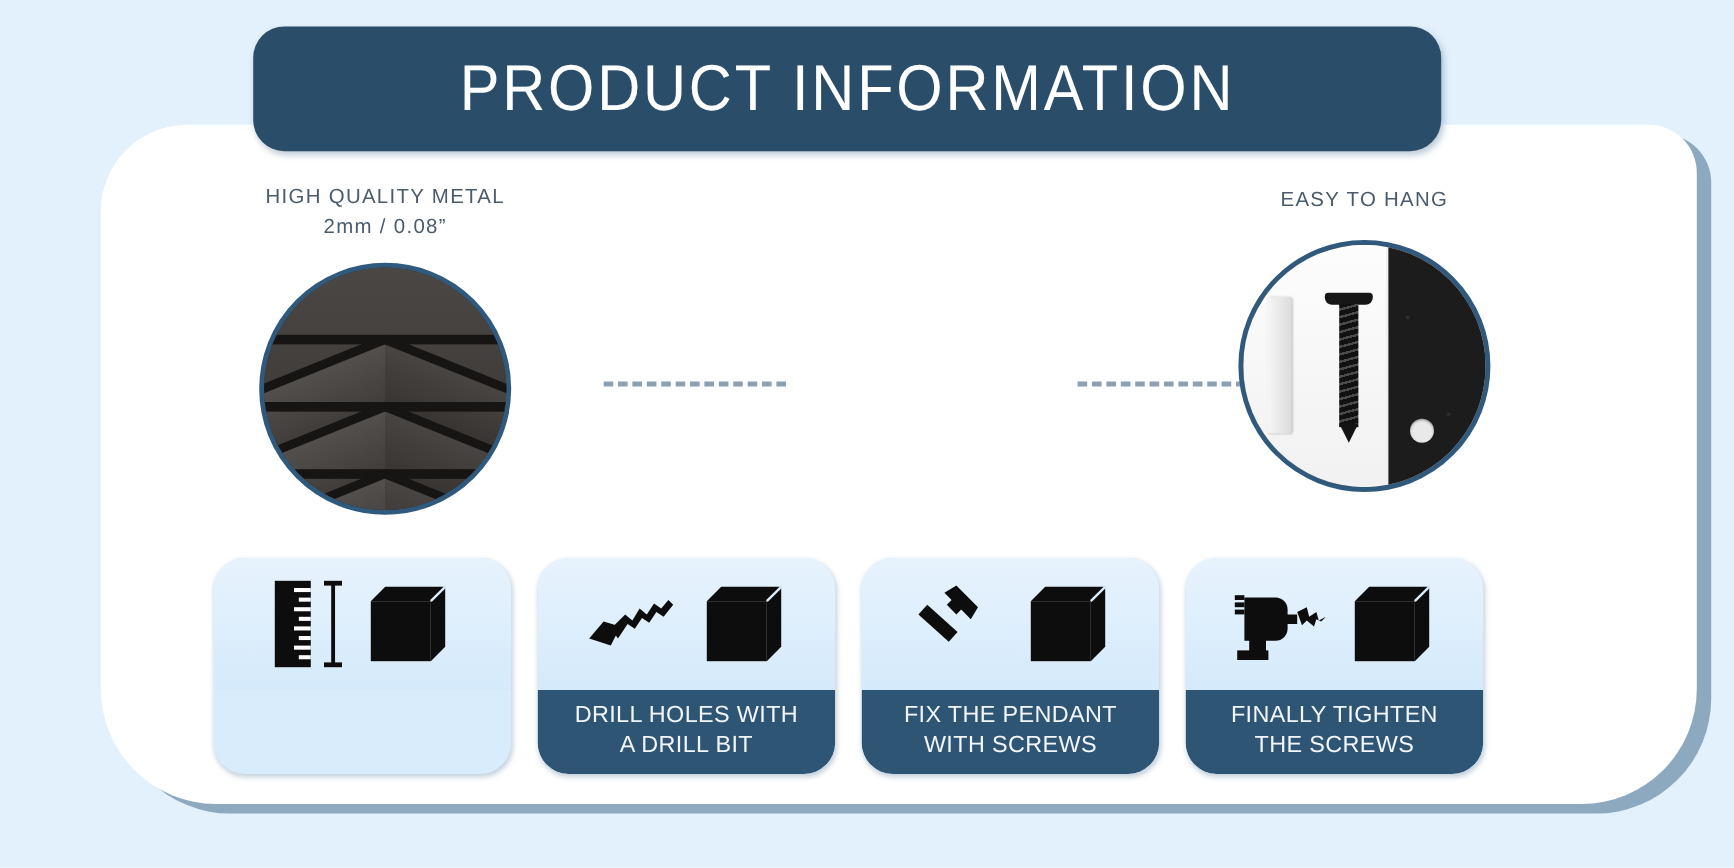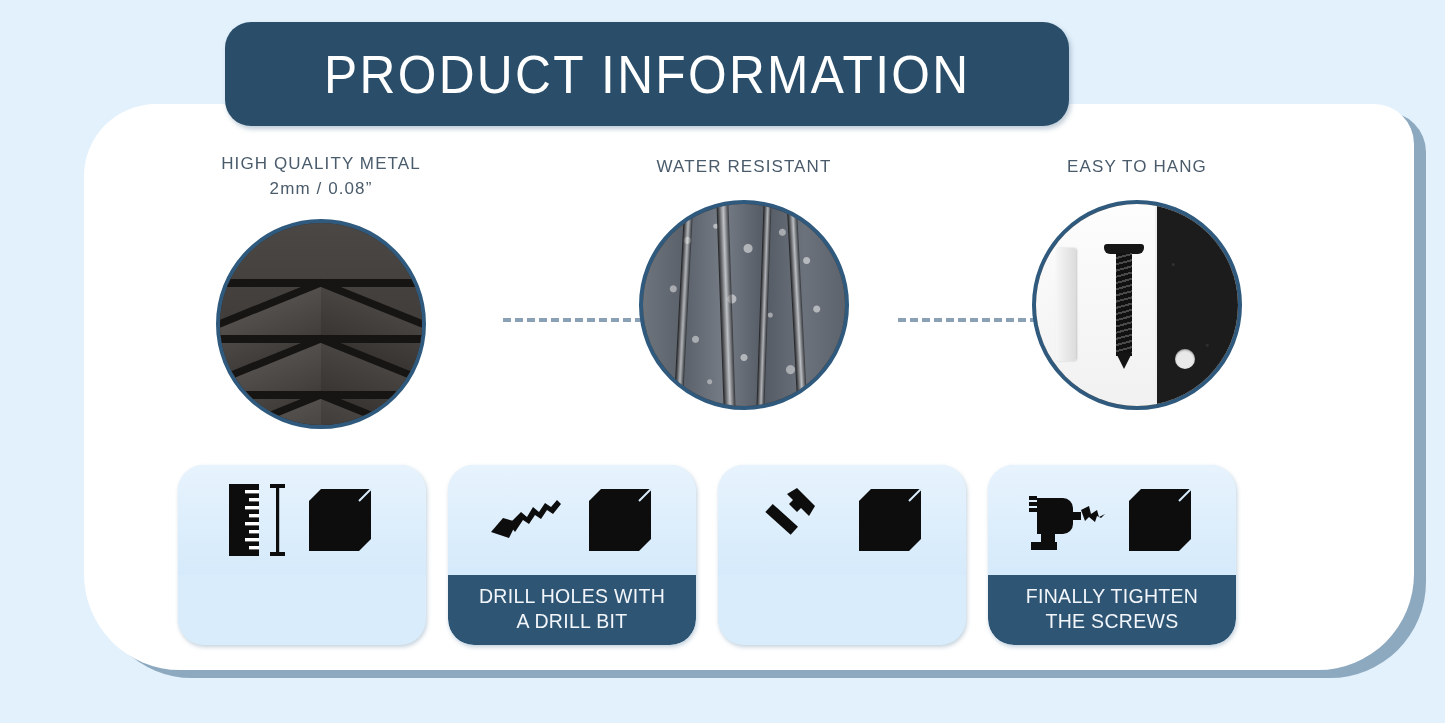--- a/index.html
+++ b/index.html
@@ -37,23 +37,23 @@
     top: 104px;
     width: 1330px;
     height: 566px;
     background: #ffffff;
     border-radius: 72px 40px 96px 96px;
   }
 
   
   .banner {
     position: absolute;
-    left: 225px;
+    left: 211px;
     top: 22px;
-    width: 844px;
+    width: 990px;
     height: 104px;
     background: #2a4e69;
     border-radius: 26px;
     display: flex;
     align-items: center;
     justify-content: center;
     box-shadow: 2px 3px 5px rgba(110,140,165,.45);
   }
   .banner-title {
     color: #ffffff;
@@ -346,31 +346,20 @@
               <b></b>
             </div>
           <div class="chev" style="top:168px">
               <i></i>
               <b></b>
             </div>
         </div>
       </div>
     </div>
 
-    <div class="feature f2">
-      <div class="feature-label">WATER RESISTANT</div>
-      <div class="circle">
-        <div class="wet">
-          <div class="rivulet r1"></div>
-          <div class="rivulet r2"></div>
-          <div class="rivulet r3"></div>
-          <div class="rivulet r4"></div>
-        </div>
-      </div>
-    </div>
 
     <div class="feature f3">
       <div class="feature-label">EASY TO HANG</div>
       <div class="circle">
         <div class="hang">
           <div class="anchor"></div>
           <div class="screw">
             <div class="head"></div>
             <div class="shaft"></div>
             <div class="tip"></div>
@@ -436,20 +425,22 @@
           <path d="M30,10 L40,4 L58,22 L52,32 L44,24 L40,28 L32,20 L36,16 Z" fill="#0d0d0d"></path>
           <rect x="8" y="30" width="34" height="11" fill="#0d0d0d" transform="rotate(42 25 35)"></rect>
         </svg>
         <svg class="ic box3d" viewBox="0 0 74 74">
           <polygon points="6,18 56,18 68,6 18,6" fill="#0d0d0d"></polygon>
           <polygon points="56,18 68,6 68,56 56,68" fill="#0d0d0d"></polygon>
           <rect x="6" y="18" width="50" height="50" fill="#0d0d0d"></rect>
           <polyline points="56,18 68,6" stroke="#d9ecfb" stroke-width="2" fill="none"></polyline>
         </svg>
       </div>
+      <div class="step-caption">FIX THE PENDANT
+WITH SCREWS</div>
     </div>
 
     <div class="step">
       <div class="step-icons">
         <svg class="ic tool" viewBox="0 0 84 72">
           <path d="M10,14 h26 a10,10 0 0 1 10,10 v4 h8 v8 h-8 v4 a10,10 0 0 1 -10,10 h-8 v14 h-14 v-14 h-4 Z" fill="#0d0d0d"></path>
           <rect x="2" y="12" width="8" height="4" fill="#0d0d0d"></rect>
           <rect x="2" y="18" width="8" height="4" fill="#0d0d0d"></rect>
           <rect x="2" y="24" width="8" height="4" fill="#0d0d0d"></rect>
           <rect x="4" y="58" width="26" height="8" fill="#0d0d0d"></rect>

